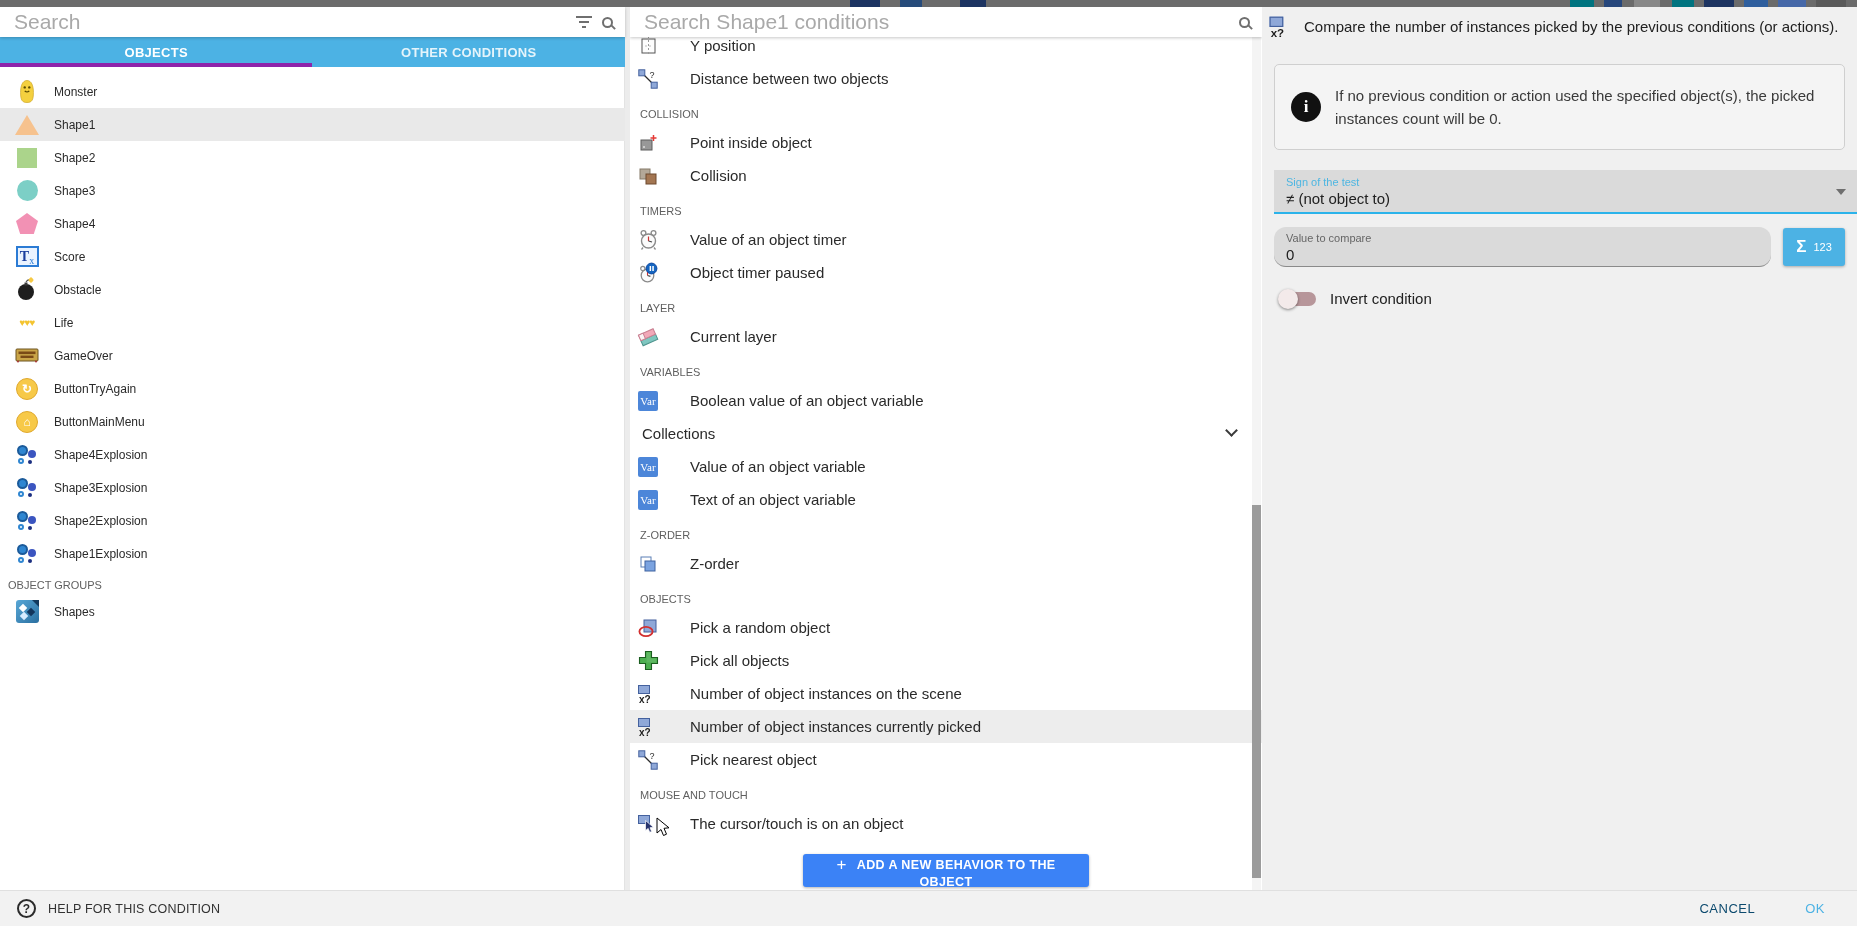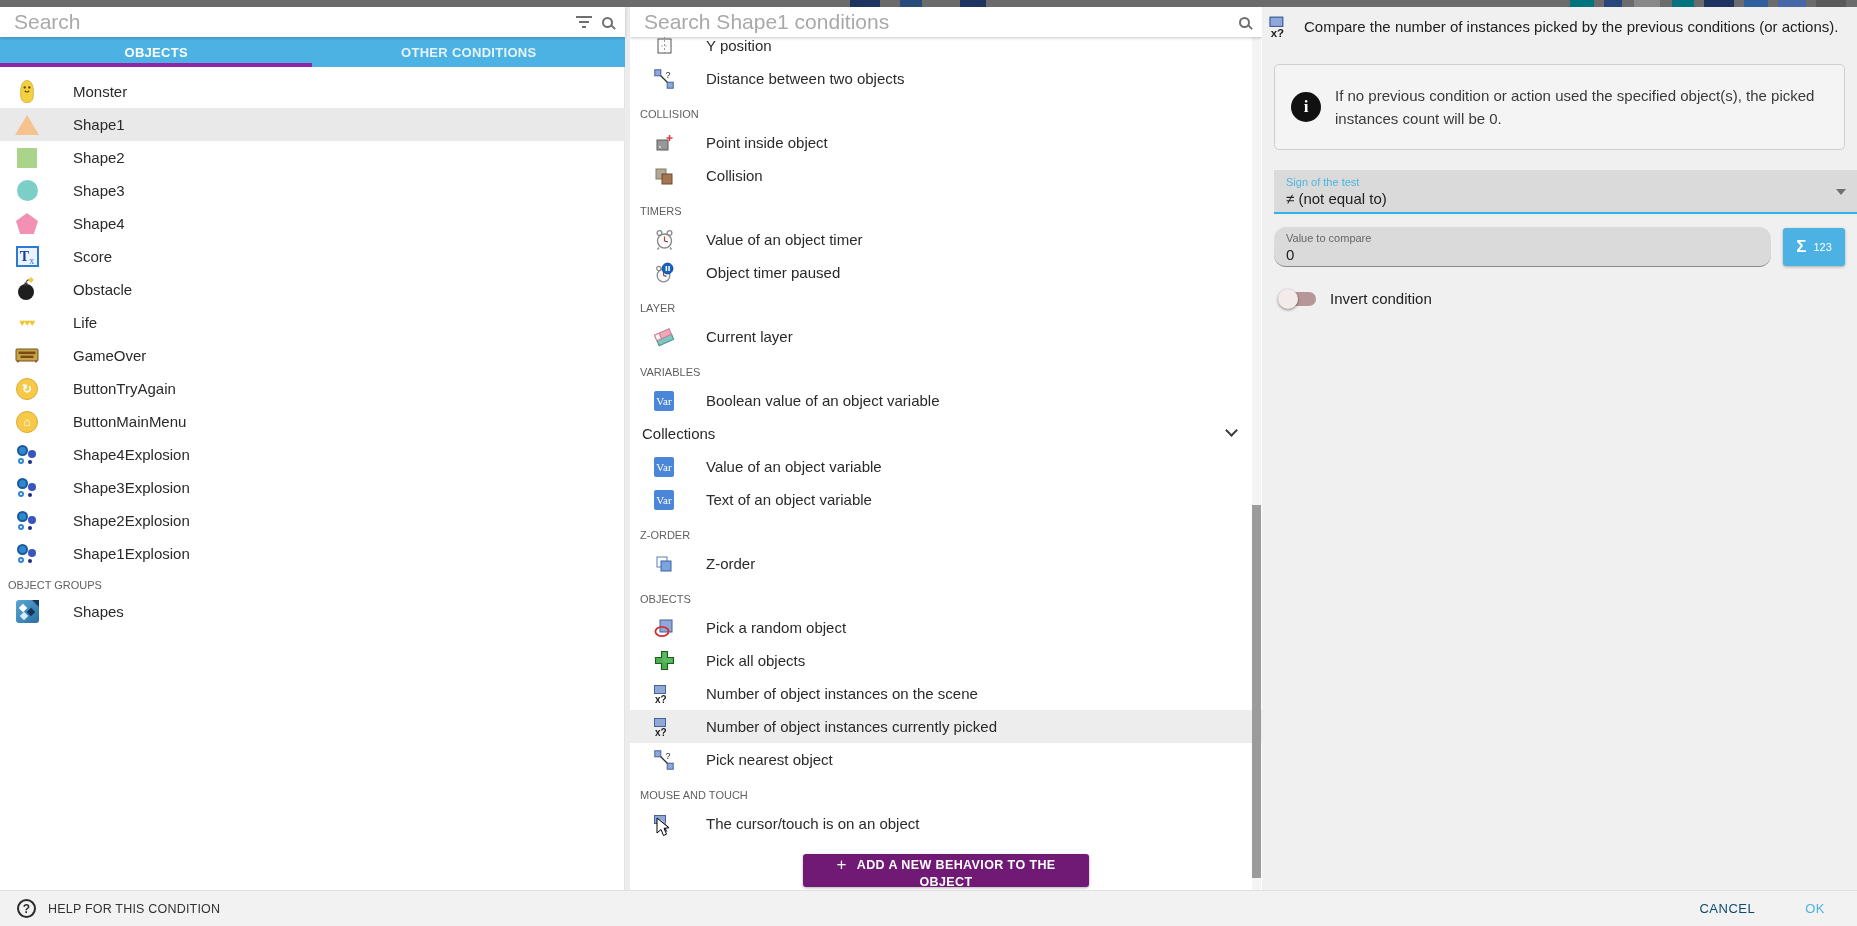--- a/index.html
+++ b/index.html
@@ -36,21 +36,21 @@
   .tab{flex:1;border:none;background:transparent;color:rgba(255,255,255,.85);font-weight:bold;
     font-size:13px;letter-spacing:.3px;cursor:pointer;font-family:"Liberation Sans",sans-serif;}
   .tab.active{color:#fff;}
   #tab-underline{position:absolute;left:0;bottom:0;width:312px;height:4px;background:#8e24aa;}
 
   
   #object-list-wrap{position:absolute;left:0;top:60px;width:625px;height:823px;overflow:hidden;padding-top:8px;}
   .obj-row{height:33px;display:flex;align-items:center;padding-left:14px;cursor:pointer;}
   .obj-row.selected{background:#e9e9e9;}
   .oicon-box{width:26px;height:28px;display:flex;align-items:center;justify-content:center;flex:none;}
-  .obj-label{margin-left:33px;font-size:15px;color:#2a2a2a;}
+  .obj-label{margin-left:14px;font-size:12px;color:#2a2a2a;}
   .group-header,.cat-header{font-size:11px;color:#5f5f5f;}
   .group-header{padding:9px 0 4px 8px;height:25px;}
 
   
   .sh{display:inline-block;}
   .sh-tri{width:0;height:0;border-left:12px solid transparent;border-right:12px solid transparent;border-bottom:20px solid #f6c28e;}
   .sh-sq{width:20px;height:20px;background:#abd48b;}
   .sh-ci{width:21px;height:21px;border-radius:50%;background:#7ccfc6;}
   .sh-pe{width:22px;height:21px;background:#f291b4;clip-path:polygon(50% 0%,100% 38%,81% 100%,19% 100%,0% 38%);}
   .scorebox{width:23px;height:21px;border:2px solid #2b7bd4;background:#eaf3ff;display:flex;align-items:flex-start;justify-content:center;
@@ -69,30 +69,30 @@
   .groupbox{position:relative;width:23px;height:23px;background:linear-gradient(135deg,#58a7d6,#2a6fa0);border-radius:3px;}
   .groupbox i{position:absolute;width:6px;height:6px;transform:rotate(45deg);}
   .groupbox .d1{left:4px;top:5px;background:#fff;}
   .groupbox .d2{left:12px;top:9px;background:#12355c;}
   .groupbox .d3{left:5px;top:13px;background:#d7ecff;}
   .groupbox .fold{left:auto;right:0;top:0;width:0;height:0;transform:none;
     border-left:7px solid transparent;border-top:7px solid #123a5e;}
 
   
   #cond-list{position:absolute;left:0;top:22px;width:632px;}
-  .cond-row{height:33px;display:flex;align-items:center;padding-left:23px;cursor:pointer;position:relative;}
+  .cond-row{height:33px;display:flex;align-items:center;padding-left:7px;cursor:pointer;position:relative;}
   .cond-row.selected{background:#ededed;}
   .cicon-box{width:22px;height:24px;display:flex;align-items:center;justify-content:center;flex:none;}
   .cond-label{margin-left:31px;font-size:15px;color:#2a2a2a;}
   .cat-header{height:31px;display:flex;align-items:flex-end;padding:0 0 6px 10px;}
   .group-row{height:33px;display:flex;align-items:center;padding:0 26px 0 12px;font-size:15px;color:#2a2a2a;cursor:pointer;}
   .group-row .gr-label{flex:1;}
   .chev{width:9px;height:9px;border-right:2px solid #3a3a3a;border-bottom:2px solid #3a3a3a;transform:rotate(45deg);margin-top:-6px;}
   #add-behavior-btn{display:block;margin:14px auto 0 auto;width:286px;height:33px;border:none;border-radius:3px;
-    background:#701a75;color:#fff;font-size:12.5px;font-weight:bold;letter-spacing:.4px;cursor:pointer;
+    background:#3b82f6;color:#fff;font-size:12.5px;font-weight:bold;letter-spacing:.4px;cursor:pointer;
     box-shadow:0 1px 3px rgba(0,0,0,.3);font-family:"Liberation Sans",sans-serif;}
   #add-behavior-btn .plus{font-size:17px;font-weight:normal;vertical-align:-1px;margin-right:10px;}
   #mid-scrollbar{position:absolute;right:1px;top:30px;width:9px;height:853px;background:#f4f4f4;}
   #mid-scroll-thumb{position:absolute;left:0;top:468px;width:9px;height:373px;background:#9b9b9b;}
 
   
   .vbox{width:20px;height:20px;background:#4c86d9;border-radius:2px;color:#fff;display:flex;align-items:center;justify-content:center;
     font-family:"Liberation Serif",serif;font-size:11px;}
   .ic-count{position:relative;width:22px;height:22px;}
   .ic-count .sq{position:absolute;left:1px;top:2px;width:12px;height:9px;background:#8fa8d8;border:1px solid #44619e;}
@@ -527,21 +527,21 @@
         <span class="xq">x?</span>
       </span>
     <span id="detail-desc">Compare the number of instances picked by the previous conditions (or actions).</span>
   </div>
   <div id="info-box">
     <span class="ic-info">i</span>
     <span id="info-text">If no previous condition or action used the specified object(s), the picked instances count will be 0.</span>
   </div>
   <div id="sign-select">
     <div id="sign-label">Sign of the test</div>
-    <div id="sign-value">≠ (not equal to)</div>
+    <div id="sign-value">≠ (not object to)</div>
     <span class="dd-arrow"></span>
   </div>
   <div id="value-row">
     <div id="value-field">
       <div id="value-label">Value to compare</div>
       <div id="value-text">0</div>
     </div>
     <button id="sigma-btn">
       <span class="sig">Σ</span>
       <span class="n123">123</span>

